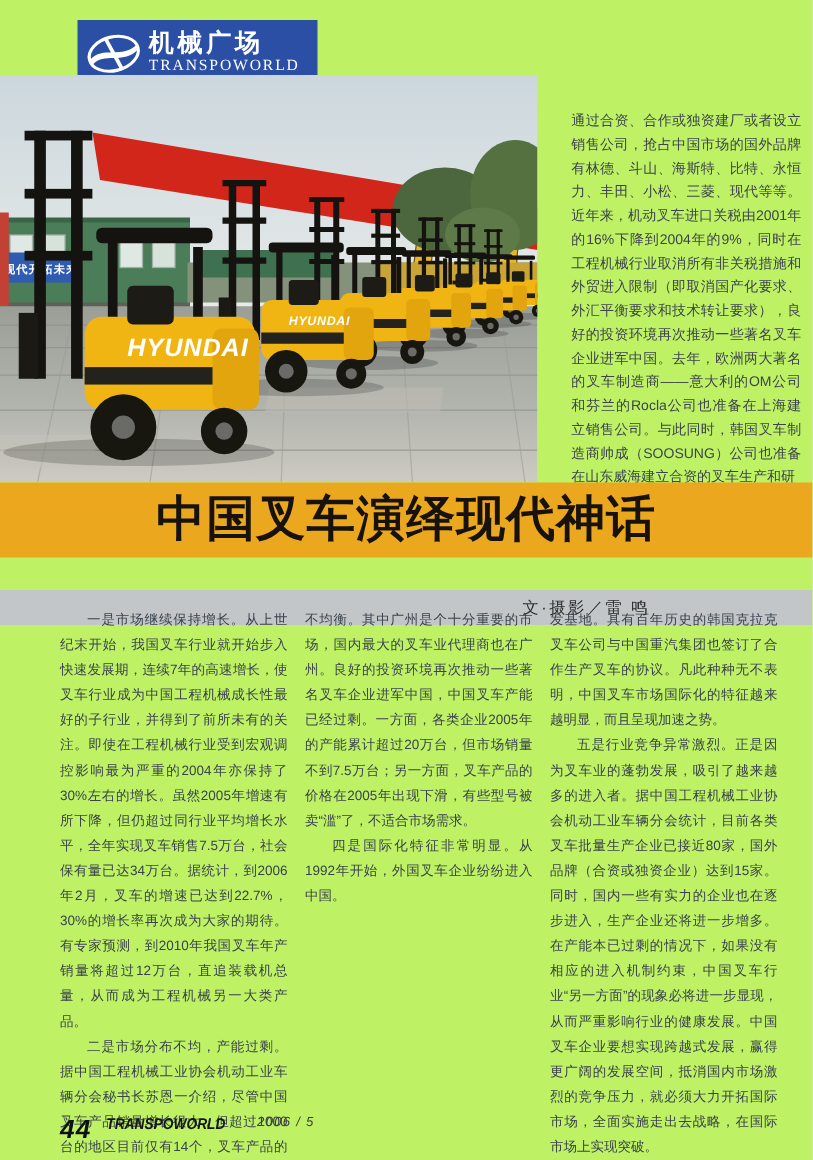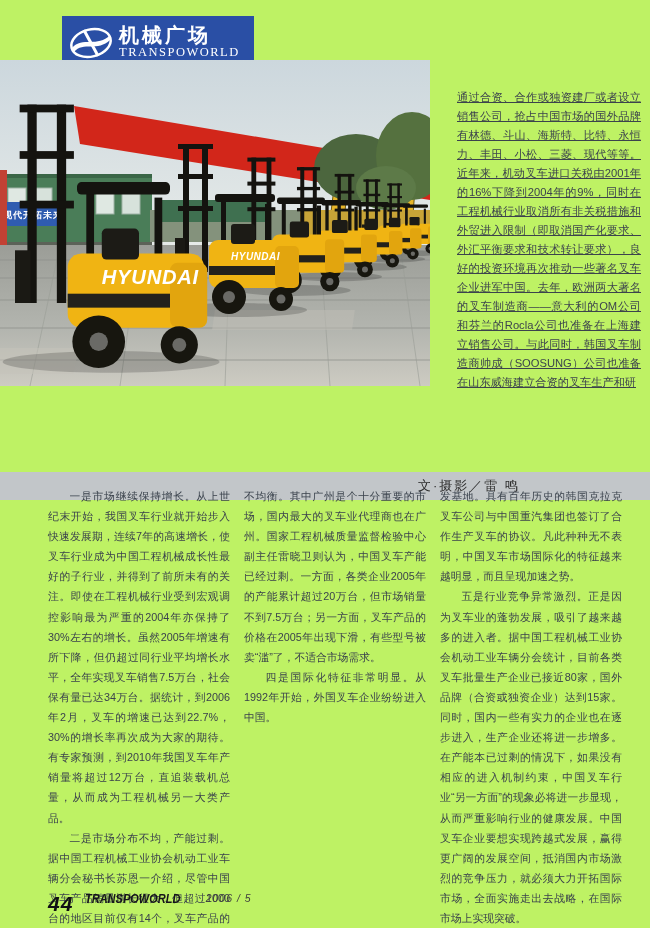--- a/index.html
+++ b/index.html
@@ -22,21 +22,21 @@
   .logo-cn{font-size:20px;font-weight:bold;letter-spacing:3px;white-space:nowrap;}
   .logo-en{font-family:"Liberation Serif",serif;font-size:12.5px;letter-spacing:1.5px;border-bottom:1px solid #fff;padding-bottom:1px;white-space:nowrap;}
 
   
   .photo{position:absolute;left:0;top:60px;width:430px;height:326px;overflow:hidden;}
   .photo svg{display:block;}
 
   
   .intro{
     position:absolute;left:457px;top:88px;width:184px;height:300px;
-    font-size:11.2px;line-height:19px;text-align:justify;color:#3c434d;text-decoration:underline;
+    font-size:11.2px;line-height:19px;text-align:justify;color:#3c434d;
   }
 
   
   .title-banner{position:absolute;left:0;top:386px;width:650px;height:60px;background:#eba81f;}
   .title-banner h1{
     margin:0;text-align:center;line-height:60px;font-size:39px;font-weight:900;
     color:#17120c;letter-spacing:1px;white-space:nowrap;
   }
 
   
@@ -267,32 +267,35 @@
             <circle cx="106" cy="-13" r="12" fill="#17160f"></circle>
             <circle cx="106" cy="-13" r="4.5" fill="#6a6a66"></circle>
             <text x="56" y="-52" style="font: italic 700 13px &quot;Liberation Sans&quot;,sans-serif; fill:#ffffff; letter-spacing:0.5px">HYUNDAI</text>
           </g>
         </g>
     </svg>
   </div>
 
   <div class="intro">通过合资、合作或独资建厂或者设立销售公司，抢占中国市场的国外品牌有林德、斗山、海斯特、比特、永恒力、丰田、小松、三菱、现代等等。近年来，机动叉车进口关税由2001年的16%下降到2004年的9%，同时在工程机械行业取消所有非关税措施和外贸进入限制（即取消国产化要求、外汇平衡要求和技术转让要求），良好的投资环境再次推动一些著名叉车企业进军中国。去年，欧洲两大著名的叉车制造商——意大利的OM公司和芬兰的Rocla公司也准备在上海建立销售公司。与此同时，韩国叉车制造商帅成（SOOSUNG）公司也准备在山东威海建立合资的叉车生产和研</div>
 
+  <div class="title-banner">
+    <h1>中国叉车演绎现代神话</h1>
+  </div>
 
   <div class="byline-strip">
     <span class="byline">文·摄影／雷 鸣</span>
   </div>
 
   <div class="article">
     <div class="col">
       <p class="indent">一是市场继续保持增长。从上世纪末开始，我国叉车行业就开始步入快速发展期，连续7年的高速增长，使叉车行业成为中国工程机械成长性最好的子行业，并得到了前所未有的关注。即使在工程机械行业受到宏观调控影响最为严重的2004年亦保持了30%左右的增长。虽然2005年增速有所下降，但仍超过同行业平均增长水平，全年实现叉车销售7.5万台，社会保有量已达34万台。据统计，到2006年2月，叉车的增速已达到22.7%，30%的增长率再次成为大家的期待。有专家预测，到2010年我国叉车年产销量将超过12万台，直追装载机总量，从而成为工程机械另一大类产品。</p>
       <p class="indent">二是市场分布不均，产能过剩。据中国工程机械工业协会机动工业车辆分会秘书长苏恩一介绍，尽管中国叉车产品销量增长很大，但超过1000台的地区目前仅有14个，叉车产品的市场分布很</p>
     </div>
     <div class="col">
-      <p>不均衡。其中广州是个十分重要的市场，国内最大的叉车业代理商也在广州。国家工程机械质量监督检验中心副主任雷晓卫则认为，中国叉车产能已经过剩。一方面，各类企业2005年的产能累计超过20万台，但市场销量不到7.5万台；另一方面，叉车产品的价格在2005年出现下滑，有些型号被卖“滥”了，不适合市场需求。</p>
+      <p>不均衡。其中广州是个十分重要的市场，国内最大的叉车业代理商也在广州。良好的投资环境再次推动一些著名叉车企业进军中国，中国叉车产能已经过剩。一方面，各类企业2005年的产能累计超过20万台，但市场销量不到7.5万台；另一方面，叉车产品的价格在2005年出现下滑，有些型号被卖“滥”了，不适合市场需求。</p>
       <p class="indent">四是国际化特征非常明显。从1992年开始，外国叉车企业纷纷进入中国。</p>
     </div>
     <div class="col">
       <p>发基地。具有百年历史的韩国克拉克叉车公司与中国重汽集团也签订了合作生产叉车的协议。凡此种种无不表明，中国叉车市场国际化的特征越来越明显，而且呈现加速之势。</p>
       <p class="indent">五是行业竞争异常激烈。正是因为叉车业的蓬勃发展，吸引了越来越多的进入者。据中国工程机械工业协会机动工业车辆分会统计，目前各类叉车批量生产企业已接近80家，国外品牌（合资或独资企业）达到15家。同时，国内一些有实力的企业也在逐步进入，生产企业还将进一步增多。在产能本已过剩的情况下，如果没有相应的进入机制约束，中国叉车行业“另一方面”的现象必将进一步显现，从而严重影响行业的健康发展。中国叉车企业要想实现跨越式发展，赢得更广阔的发展空间，抵消国内市场激烈的竞争压力，就必须大力开拓国际市场，全面实施走出去战略，在国际市场上实现突破。</p>
     </div>
   </div>
 
   <div class="footer">
     <span class="pagenum">44</span>

